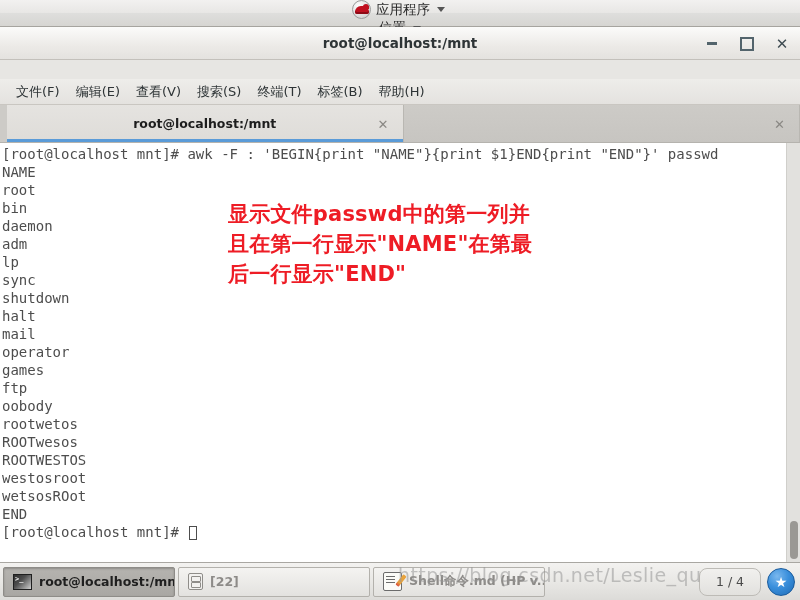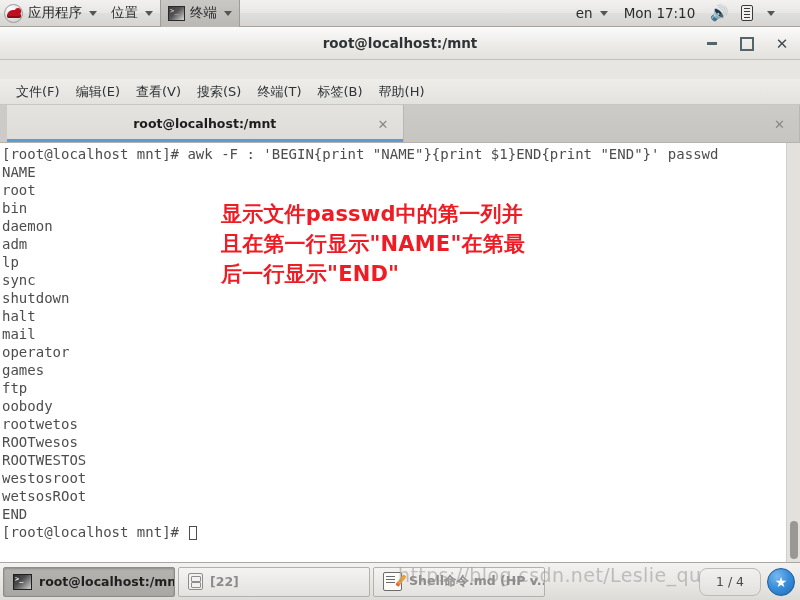--- a/index.html
+++ b/index.html
@@ -17,21 +17,21 @@
     overflow: hidden;
   }
 
   
   #top-panel {
     position: absolute; left: 0; top: 0;
     width: 800px; height: 27px;
     background: linear-gradient(to bottom, #f2f1f0 0%, #e8e7e5 48%, #dededc 52%, #d6d5d2 100%);
     border-bottom: 1px solid #a6a49f;
     display: flex; align-items: center;
-    font-size: 13px; color: #2a2a2a;
+    font-size: 13px; color: #2a2a2a; flex-direction: column;
   }
   .panel-btn {
     display: flex; align-items: center; gap: 5px;
     height: 26px; padding: 0 7px;
     cursor: default; white-space: nowrap;
   }
   .panel-btn:first-child { padding-left: 4px; }
   .menu-label { font-size: 13.5px; color: #2b2b2b; }
   .caret {
     display: inline-block;
@@ -188,21 +188,21 @@
     position: relative;
   }
   #scroll-thumb {
     position: absolute; left: 3px; bottom: 3px;
     width: 8px; height: 38px;
     background: #9a9894; border-radius: 4px;
   }
 
   
   #annotation {
-    position: absolute; left: 221px; top: 199px;
+    position: absolute; left: 228px; top: 199px;
     width: 400px;
     color: #ee1c25;
     font-family: "DejaVu Sans", "Liberation Sans", sans-serif;
     font-weight: bold;
     font-size: 21px;
     line-height: 30px;
     letter-spacing: 0.2px;
     pointer-events: none;
   }
 

